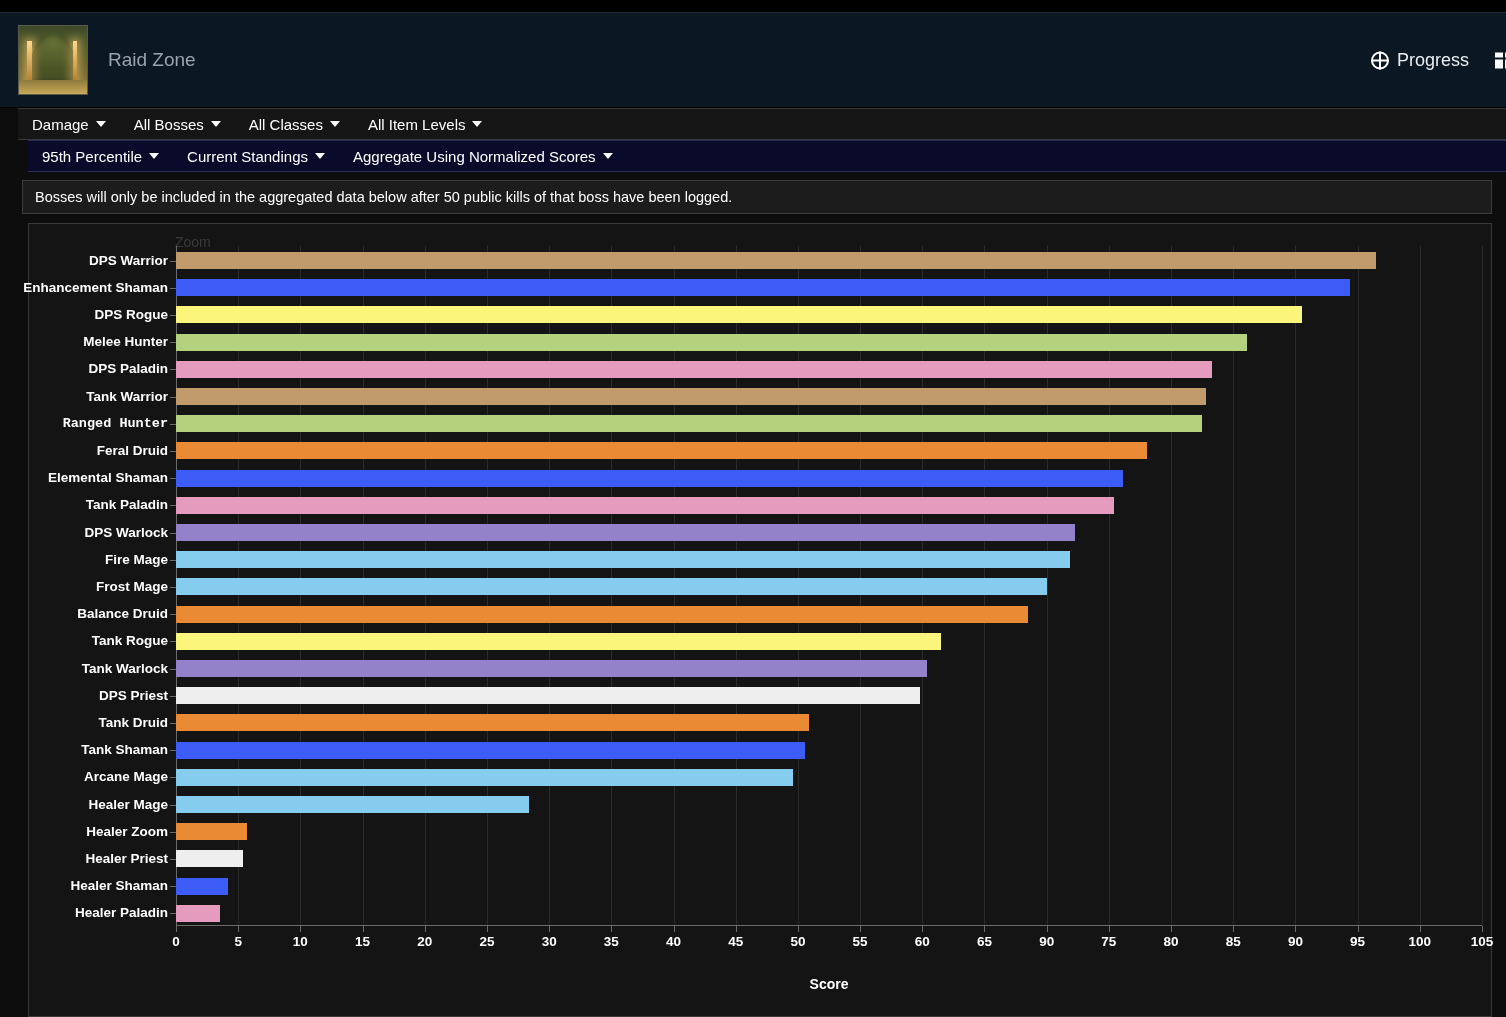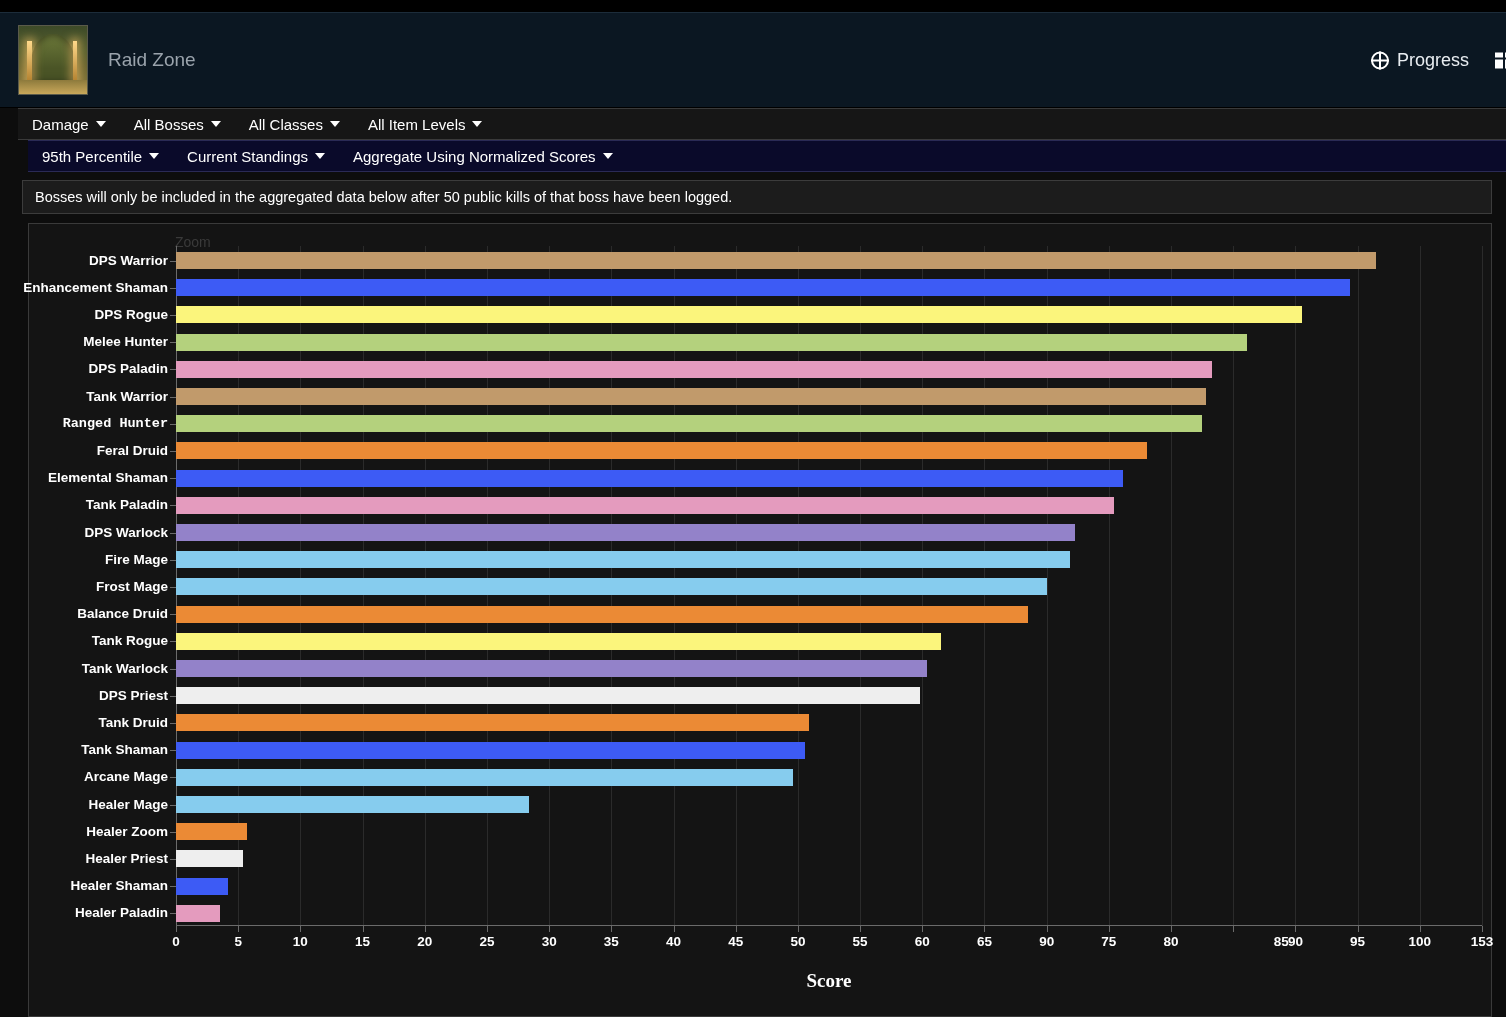--- a/index.html
+++ b/index.html
@@ -160,21 +160,21 @@
   .xticks { position: absolute; left: 0; right: 0; bottom: -34px; height: 34px; }
   .xtick-mark {
     position: absolute; top: 0; width: 1px; height: 6px; background: #6b6b6b;
   }
   .xtick-label {
     position: absolute; top: 8px; transform: translateX(-50%);
     color: #ffffff; font-size: 13.5px; font-weight: bold;
   }
   .xaxis-title {
     position: absolute; bottom: -66px; left: 50%; transform: translateX(-50%);
-    color: #ffffff; font-size: 19px; font-weight: bold; font-family: Liberation Serif, serif;
+    color: #ffffff; font-size: 14px; font-weight: bold;
   }
 </style>
 </head>
 <body>
 
 <div class="topstrip"></div>
 
 <div class="header">
   <div class="zone-icon">
     <div class="arch"></div>
@@ -420,25 +420,25 @@
         <div class="xtick-label" style="left: 57.1429%;">60</div>
         <div class="xtick-mark" style="left: 61.9048%;"></div>
         <div class="xtick-label" style="left: 61.9048%;">65</div>
         <div class="xtick-mark" style="left: 66.6667%;"></div>
         <div class="xtick-label" style="left: 66.6667%;">90</div>
         <div class="xtick-mark" style="left: 71.4286%;"></div>
         <div class="xtick-label" style="left: 71.4286%;">75</div>
         <div class="xtick-mark" style="left: 76.1905%;"></div>
         <div class="xtick-label" style="left: 76.1905%;">80</div>
         <div class="xtick-mark" style="left: 80.9524%;"></div>
-        <div class="xtick-label" style="left: 80.9524%; margin-left: 48px;">85</div>
+        <div class="xtick-label" style="left: 80.9524%;">85</div>
         <div class="xtick-mark" style="left: 85.7143%;"></div>
         <div class="xtick-label" style="left: 85.7143%; text-align: right;">90</div>
         <div class="xtick-mark" style="left: 90.4762%;"></div>
         <div class="xtick-label" style="left: 90.4762%;">95</div>
         <div class="xtick-mark" style="left: 95.2381%;"></div>
         <div class="xtick-label" style="left: 95.2381%;">100</div>
         <div class="xtick-mark" style="left: 100%;"></div>
-        <div class="xtick-label" style="left: 100%;">153</div>
+        <div class="xtick-label" style="left: 100%;">105</div>
       </div>
     <div class="xaxis-title">Score</div>
   </div>
 </div>
 
 </body></html>

